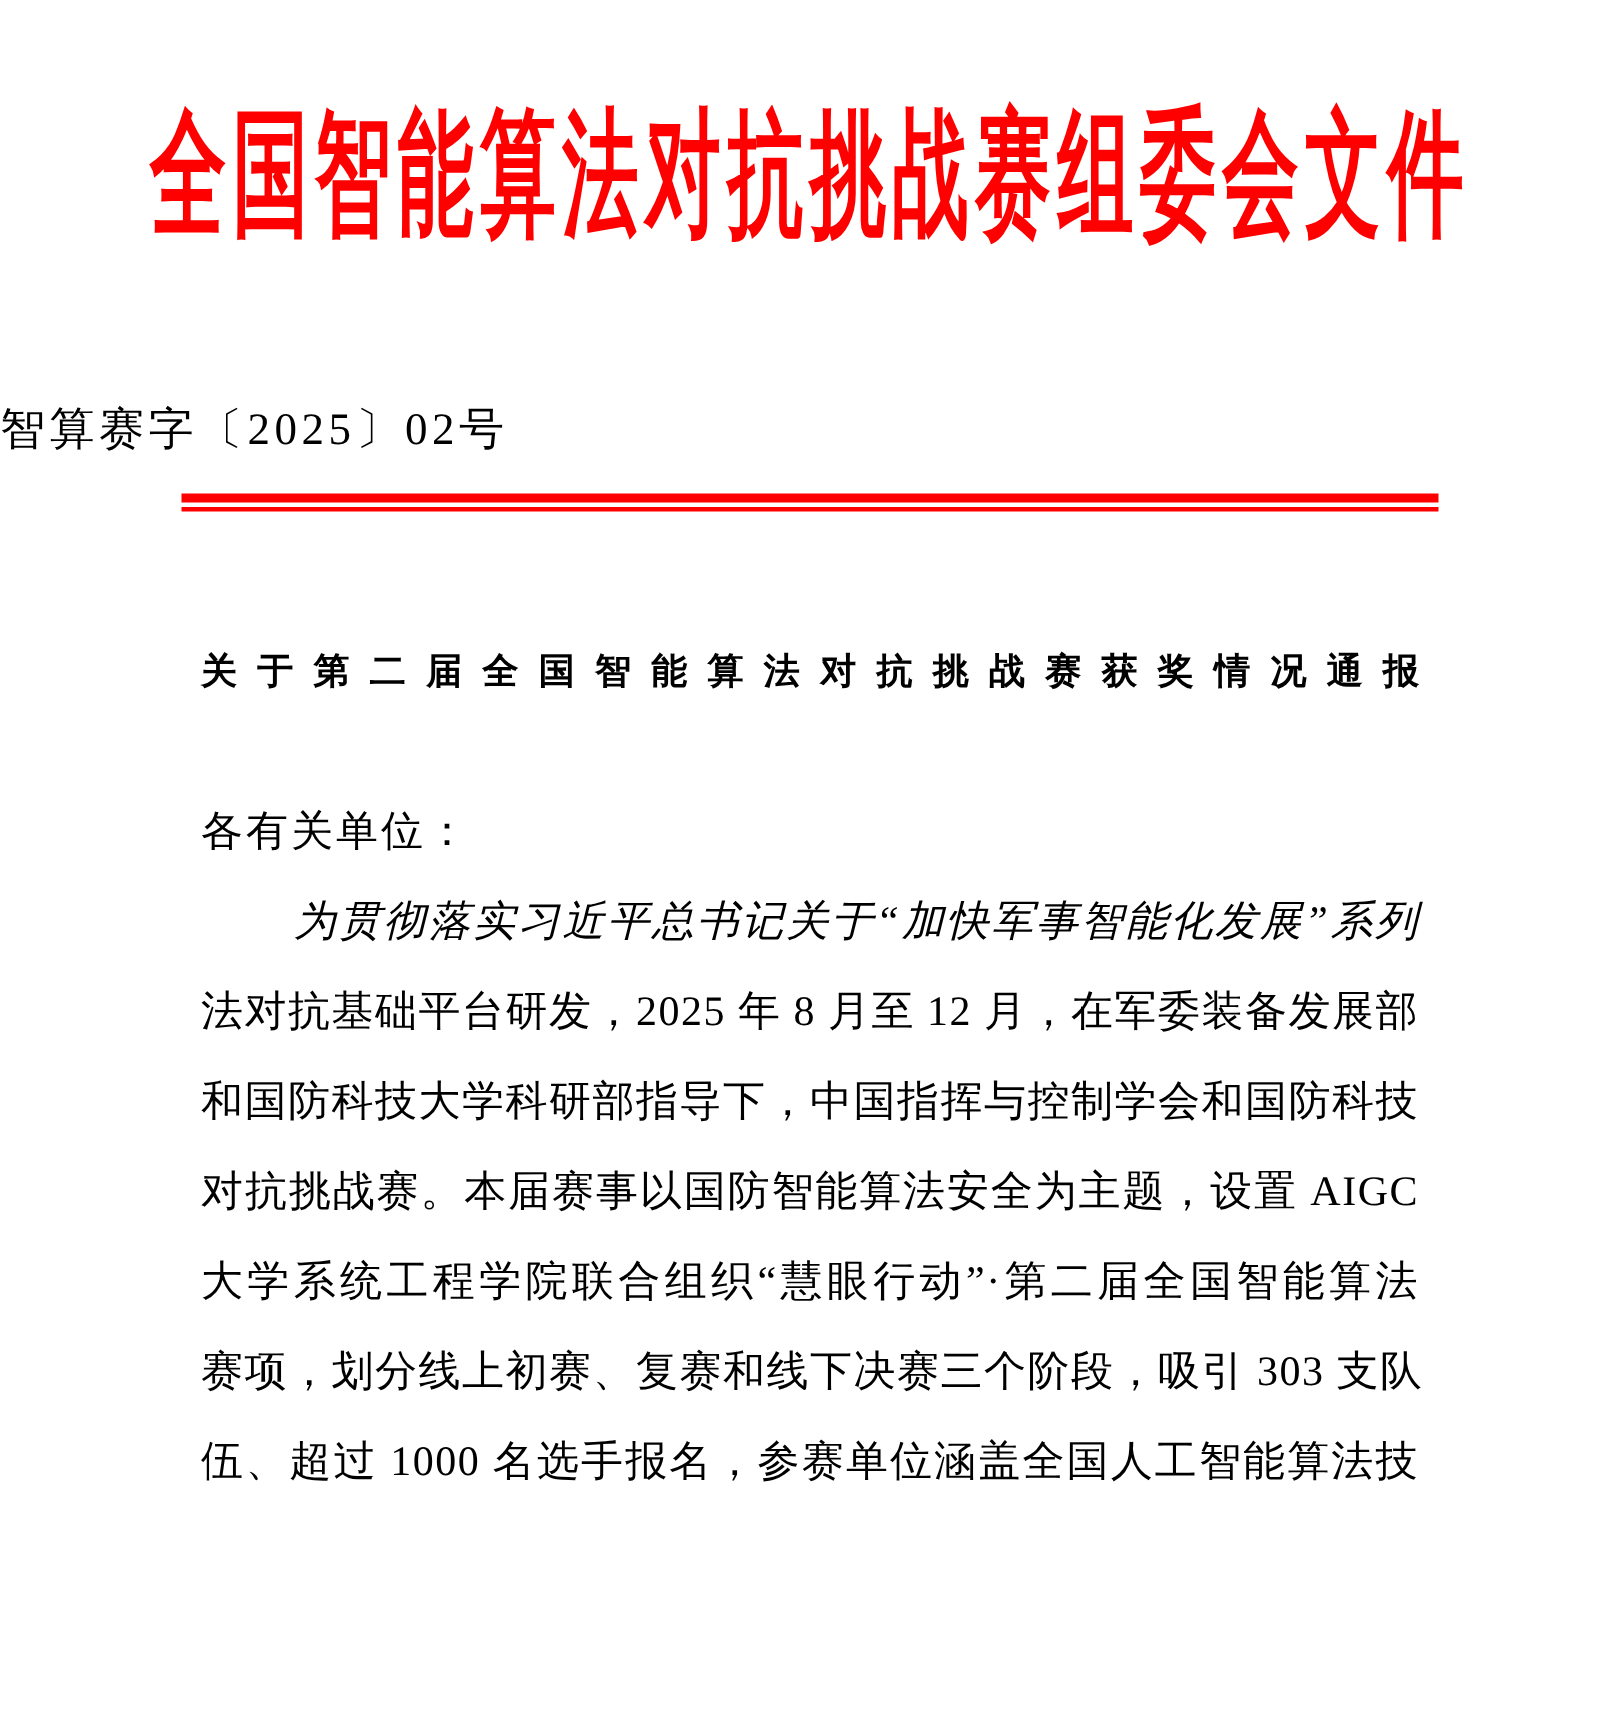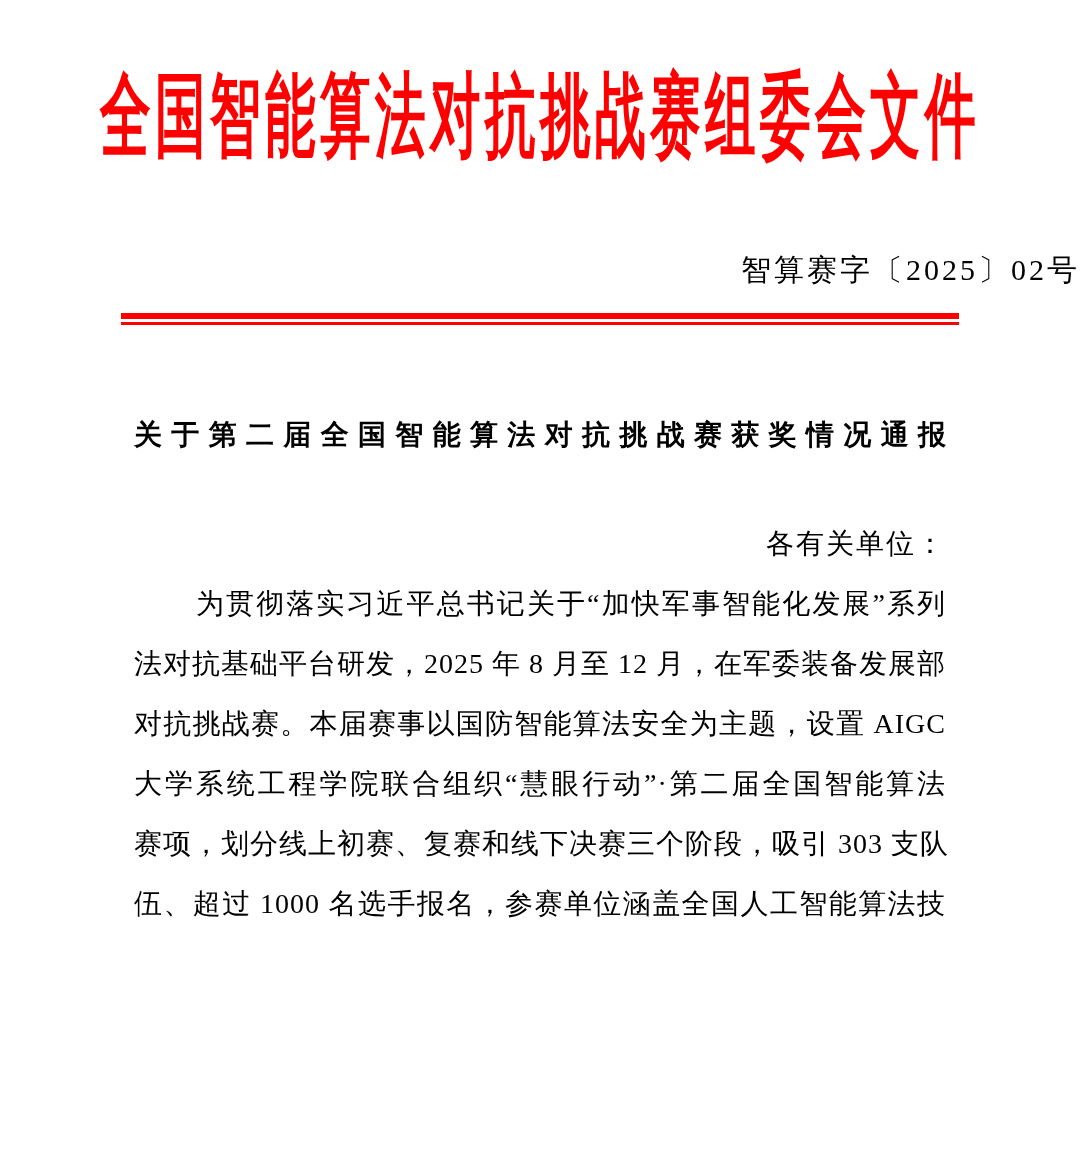--- a/index.html
+++ b/index.html
@@ -35,22 +35,22 @@
     font-size: 92px;
     letter-spacing: 8px;
     white-space: nowrap;
     transform: scaleX(0.55);
     transform-origin: 50% 50%;
     line-height: 1;
   }
 
   
   .doc-number {
-    margin-top: 54px;
-    text-align: right;
+    margin-top: 70px;
+    text-align: left;
     font-size: 30px;
     letter-spacing: 3px;
   }
 
   
   .red-rule {
     width: 838px;
     margin: 22px auto 0 auto;
   }
   .red-rule .thick {
@@ -60,51 +60,52 @@
   .red-rule .thin {
     height: 3px;
     margin-top: 3px;
     background: #ff0000;
   }
 
   
   .doc-title {
     width: 812px;
     margin: 92px auto 0 auto;
-    font-size: 28px;
+    font-size: 24px;
     font-weight: bold;
     line-height: 1.25;
     white-space: nowrap;
     text-align: justify;
     text-align-last: justify;
     text-justify: inter-ideograph;
   }
 
   
   .body-block {
     width: 812px;
     margin: 62px auto 0 auto;
     font-size: 28px;
   }
   .salutation {
     line-height: 60px;
     letter-spacing: 2px;
-    text-align: right;
+    text-align: left;
   }
   .body-line {
     line-height: 60px;
     letter-spacing: 1px;
     text-align: justify;
     text-align-last: justify;
     text-justify: inter-ideograph;
     white-space: nowrap;
     overflow: visible;
   }
   .body-line.first {
     padding-left: 62px;
+    font-style: italic;
   }
 </style>
 </head>
 <body>
 
 <div class="page">
 
   <div class="org-title-wrap">
     <div class="org-title">全国智能算法对抗挑战赛组委会文件</div>
   </div>
@@ -116,20 +117,21 @@
     <div class="thin"></div>
   </div>
 
   <div class="doc-title">关于第二届全国智能算法对抗挑战赛获奖情况通报</div>
 
   <div class="body-block">
     <div class="salutation">各有关单位：</div>
 
     <div class="body-line first">为贯彻落实习近平总书记关于“加快军事智能化发展”系列</div>
     <div class="body-line">法对抗基础平台研发，2025 年 8 月至 12 月，在军委装备发展部</div>
+    <div class="body-line">和国防科技大学科研部指导下，中国指挥与控制学会和国防科技</div>
     <div class="body-line">对抗挑战赛。本届赛事以国防智能算法安全为主题，设置 AIGC</div>
     <div class="body-line">大学系统工程学院联合组织“慧眼行动”·第二届全国智能算法</div>
     <div class="body-line">赛项，划分线上初赛、复赛和线下决赛三个阶段，吸引 303 支队</div>
     <div class="body-line">伍、超过 1000 名选手报名，参赛单位涵盖全国人工智能算法技</div>
 
   </div>
 
 </div>
 
 </body></html>

